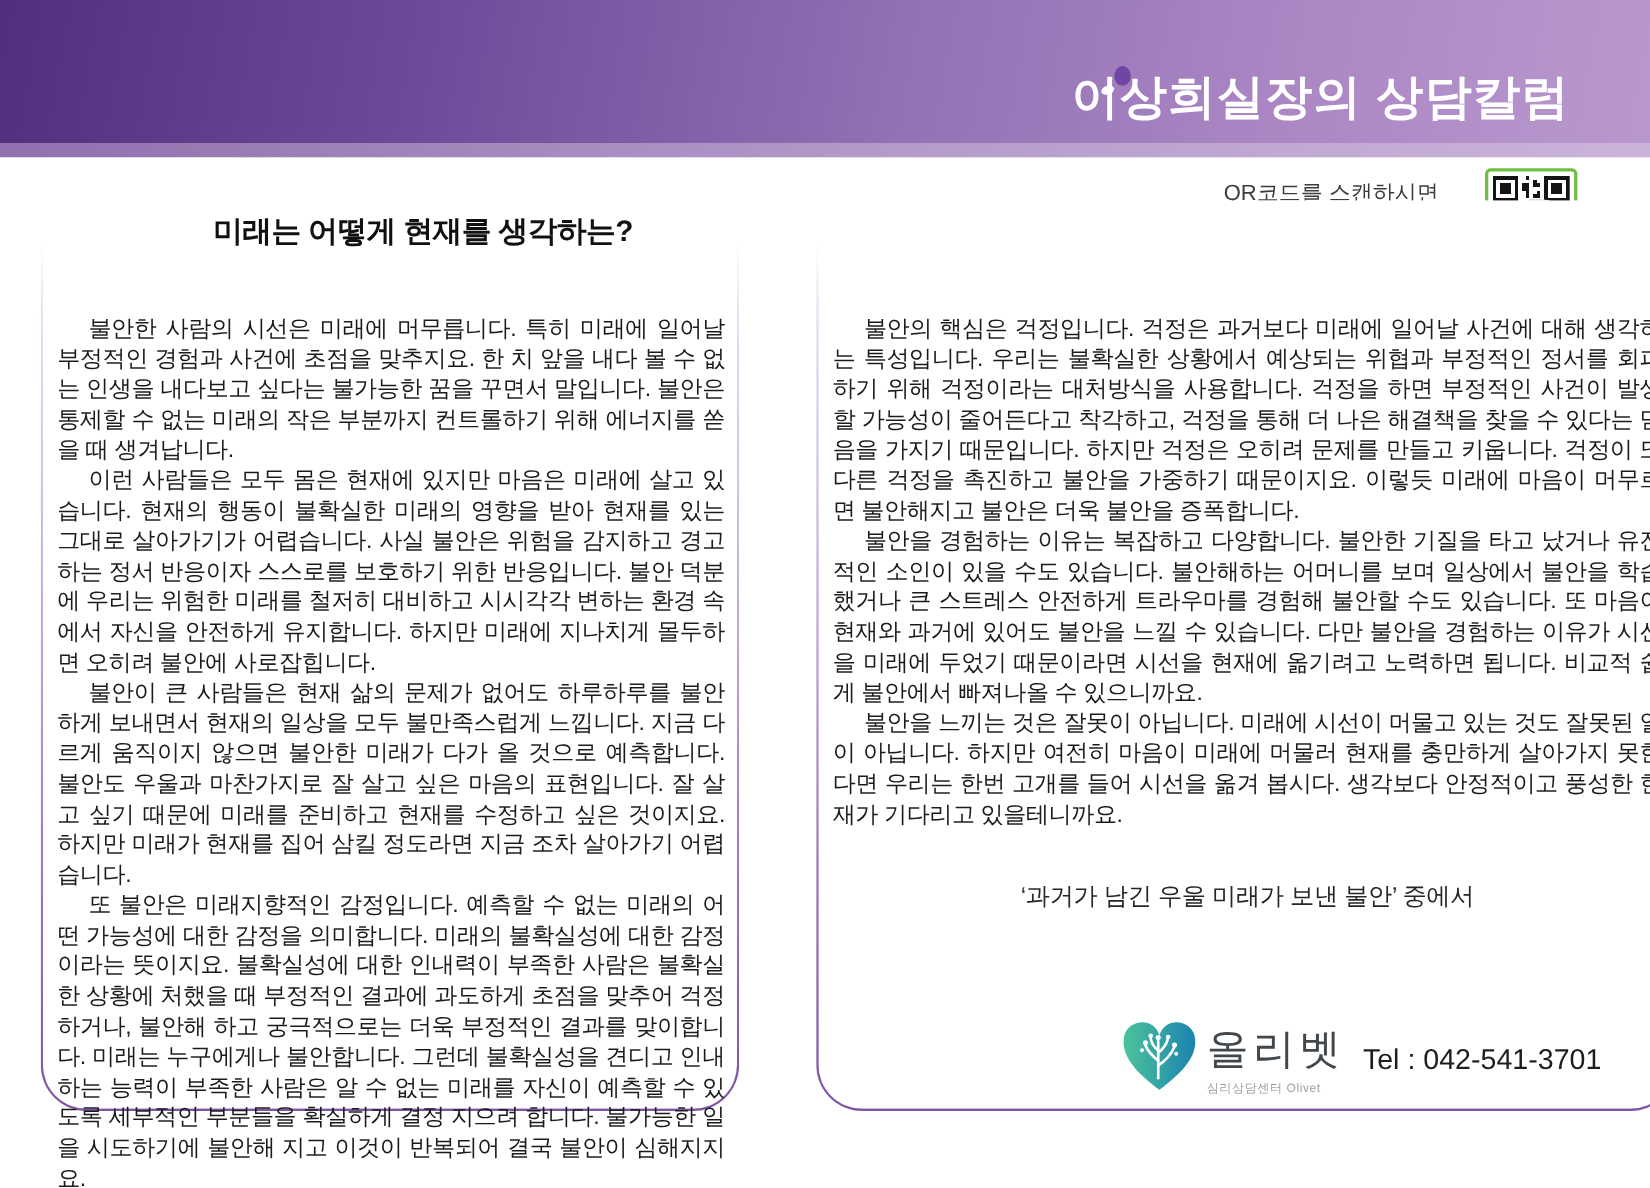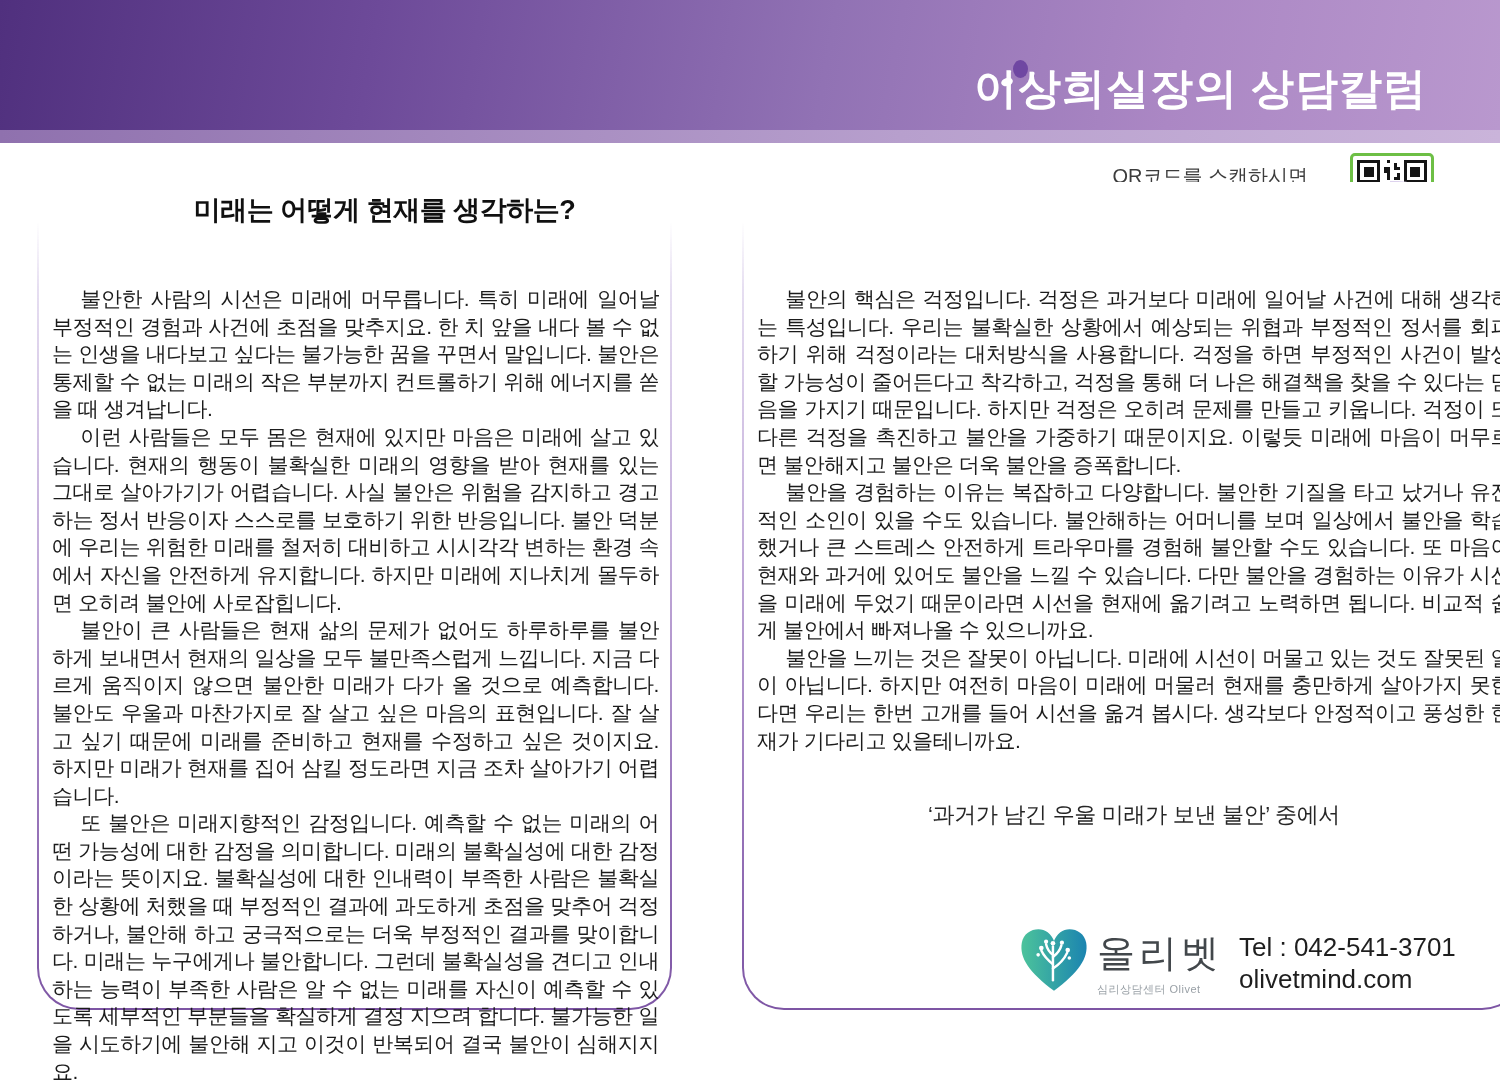--- a/index.html
+++ b/index.html
@@ -268,17 +268,16 @@
           <circle cx="50.5" cy="36" r="1.7"></circle>
         </g>
       </svg>
     </div>
     <div class="logo-text">
       <div class="logo-name">올리벳</div>
       <div class="logo-sub">심리상담센터 Olivet</div>
     </div>
     <div class="contact">
       <div>Tel : 042-541-3701</div>
-      <div>olivetmind.com</div>
     </div>
   </footer>
 
 </div>
 
 </body></html>

